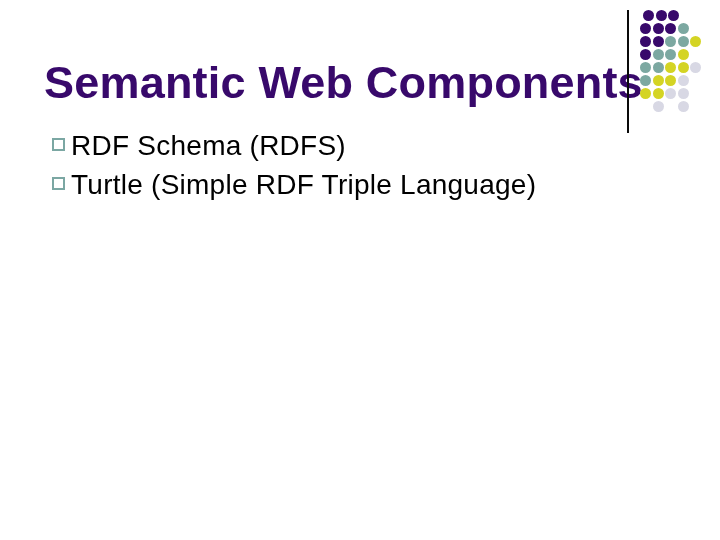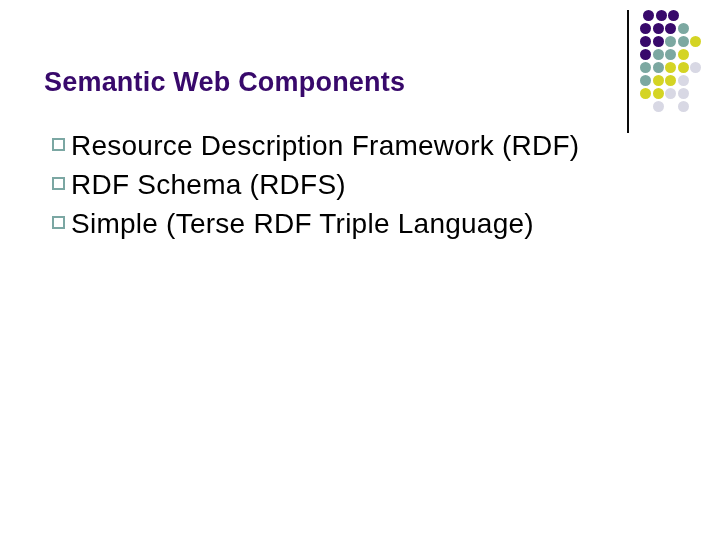--- a/index.html
+++ b/index.html
@@ -9,21 +9,21 @@
     height: 540px;
     background: var(--background, #fff);
     overflow: hidden;
     font-family: "Liberation Sans", sans-serif;
   }
   .title {
     position: absolute;
     left: 44px;
     top: 59px;
     margin: 0;
-    font-size: 27px;
+    font-size: 45px;
     line-height: 47px;
     font-weight: bold;
     letter-spacing: 0.2px;
     color: var(--title_text, #38096b);
     white-space: nowrap;
   }
   .bullet-list {
     position: absolute;
     left: 52px;
     top: 127px;
@@ -115,25 +115,21 @@
       <span class="decor-dot" style="left: 652.5px; top: 88.1px; background: rgb(212, 212, 36);"></span>
       <span class="decor-dot" style="left: 665px; top: 88.1px; background: rgb(216, 216, 228);"></span>
       <span class="decor-dot" style="left: 677.5px; top: 88.1px; background: rgb(216, 216, 228);"></span>
       <span class="decor-dot" style="left: 652.5px; top: 101.2px; background: rgb(216, 216, 228);"></span>
       <span class="decor-dot" style="left: 677.5px; top: 101.2px; background: rgb(216, 216, 228);"></span>
     </div>
 
   <ul class="bullet-list" id="bullet-list">
       <li class="bullet-item">
         <span class="bullet-marker"></span>
-        <span class="bullet-text">Resource Description Framework (RDF)</span>
-      </li>
-      <li class="bullet-item">
-        <span class="bullet-marker"></span>
         <span class="bullet-text">RDF Schema (RDFS)</span>
       </li>
       <li class="bullet-item">
         <span class="bullet-marker"></span>
-        <span class="bullet-text">Simple (Terse RDF Triple Language)</span>
+        <span class="bullet-text">Turtle (Simple RDF Triple Language)</span>
       </li>
     </ul>
 
 </div>
 
 </body></html>

